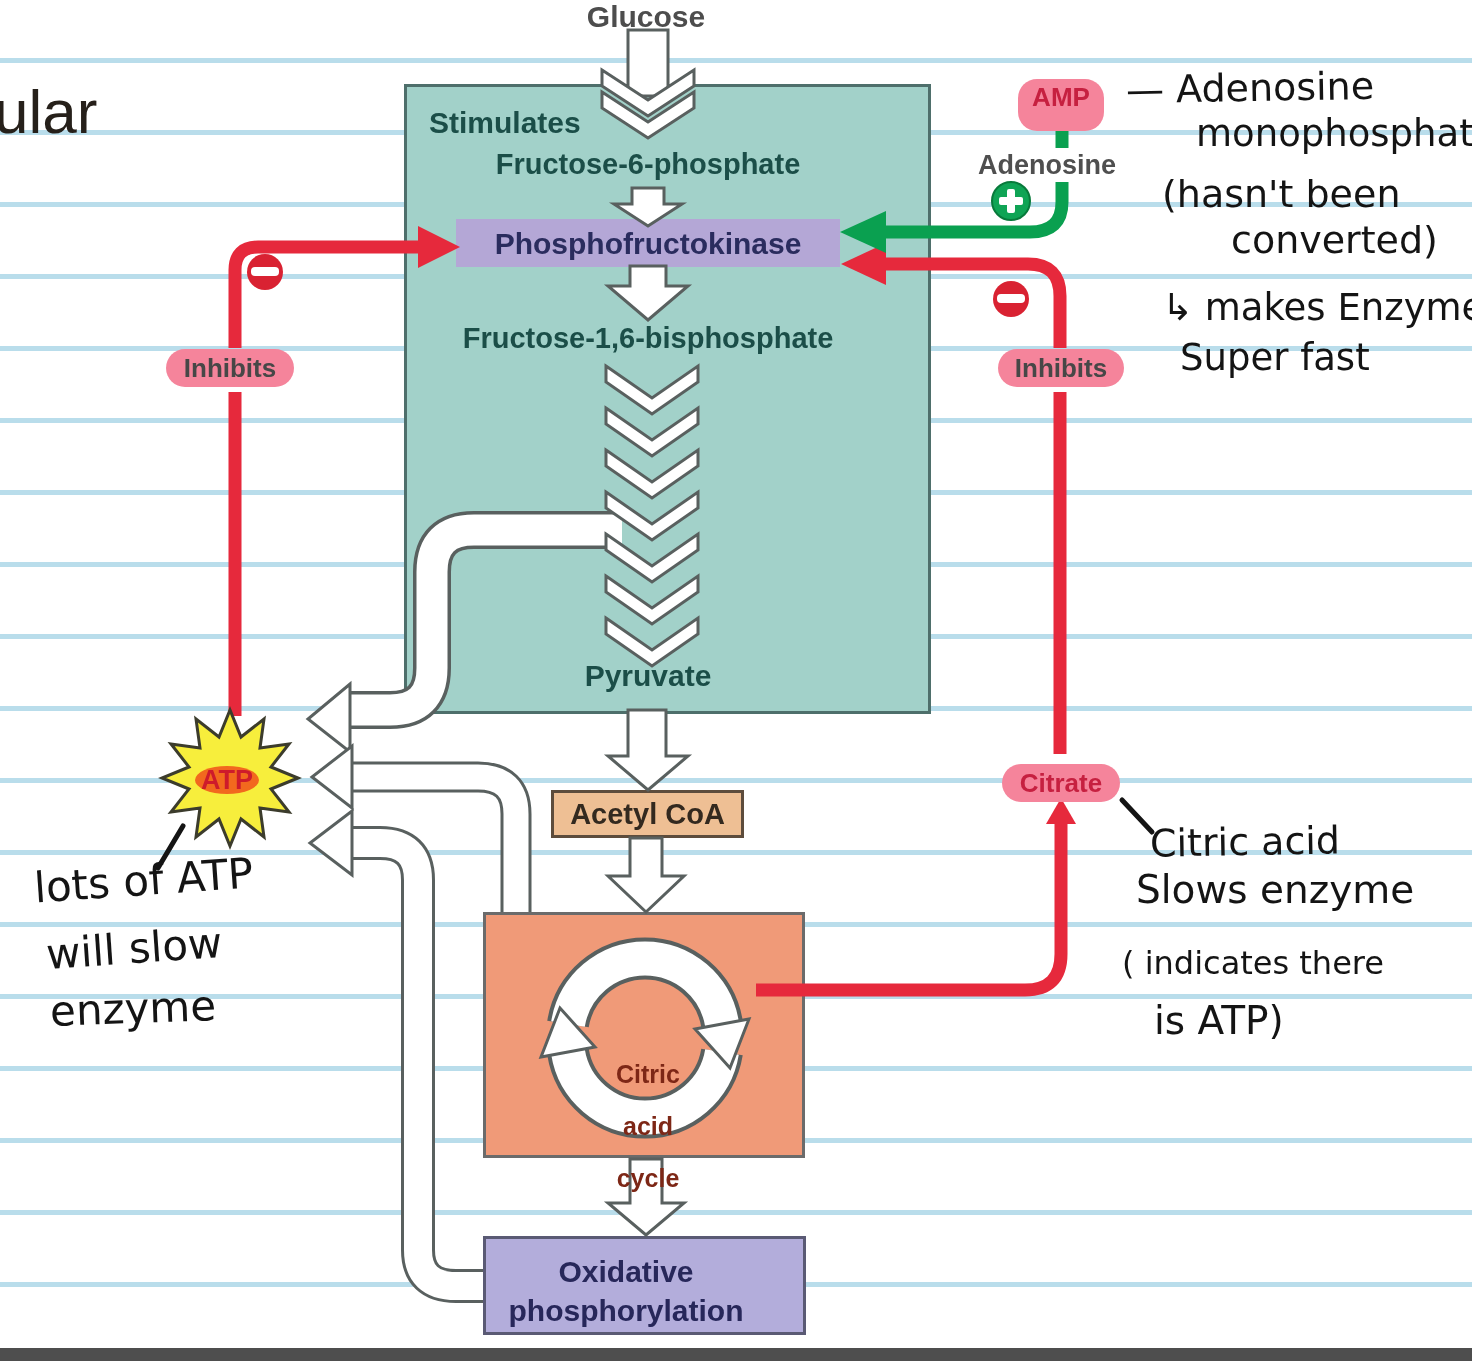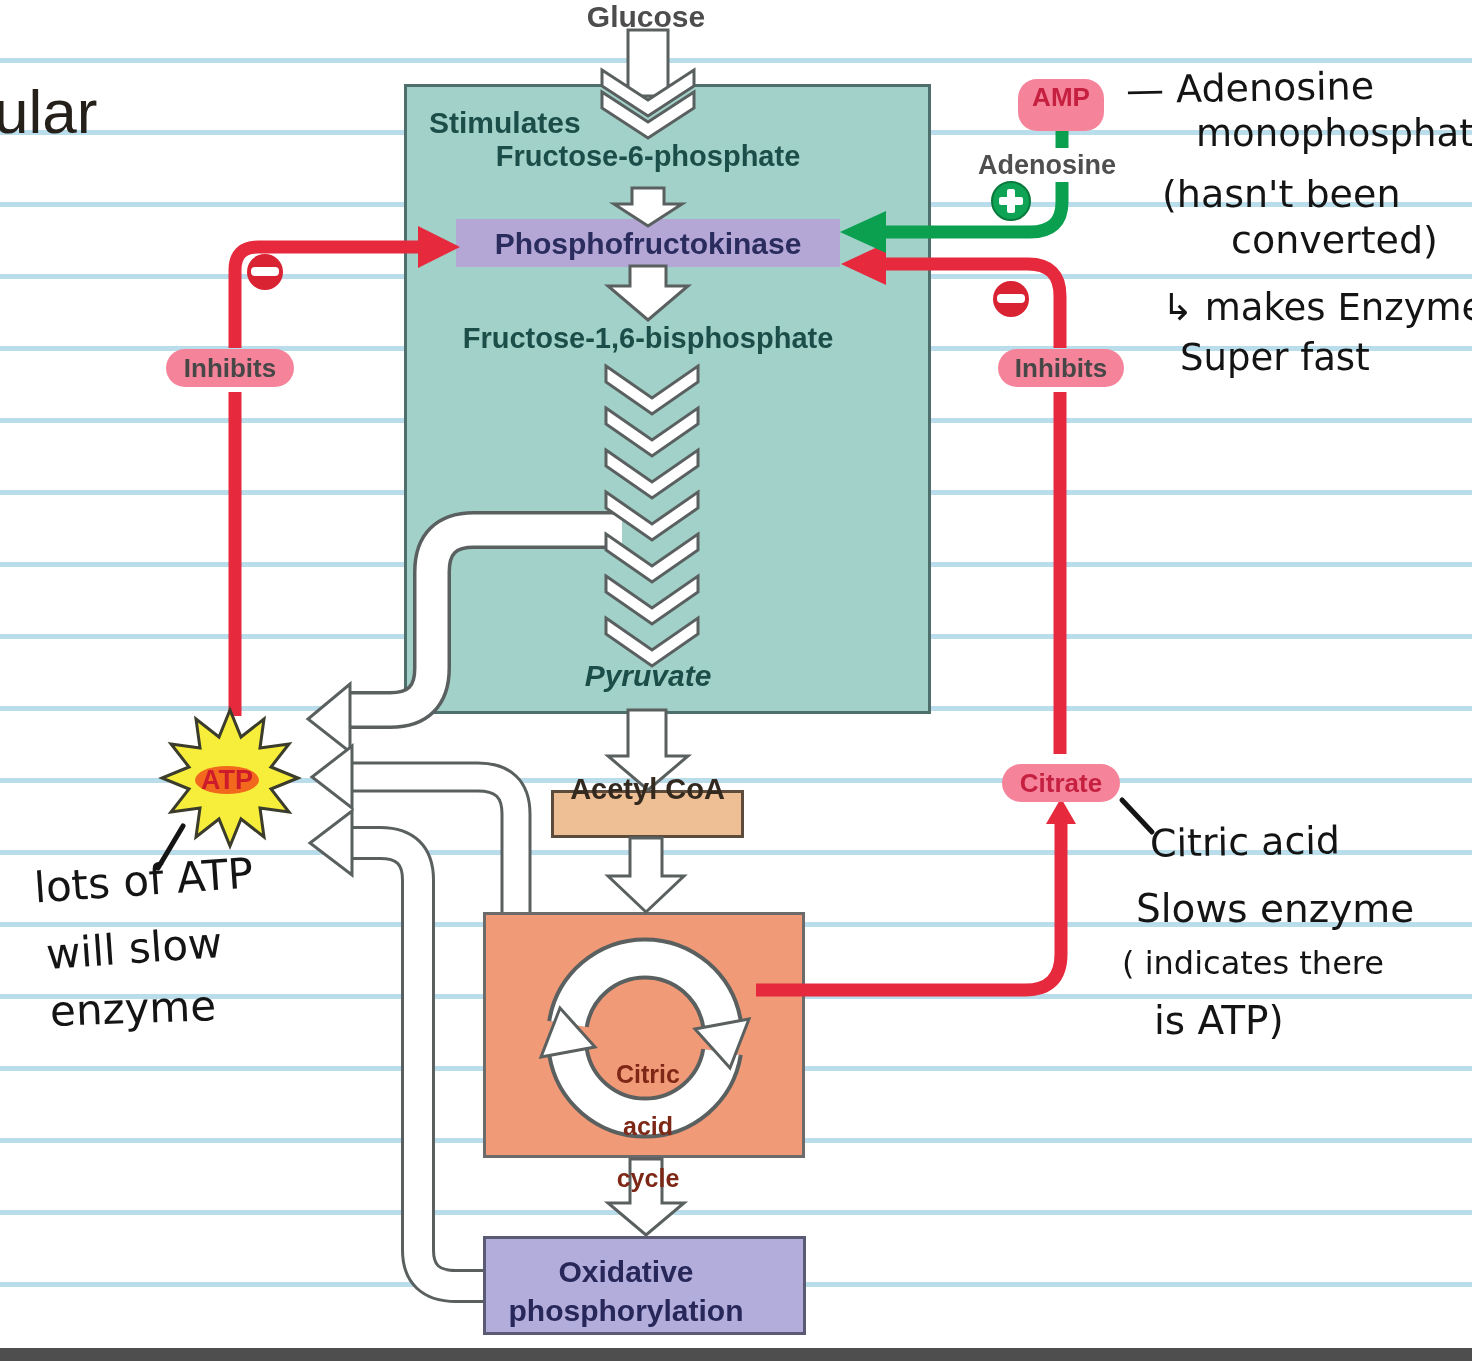--- a/index.html
+++ b/index.html
@@ -122,25 +122,25 @@
 
     <line x1="183" y1="826" x2="158" y2="868" stroke="#141414" stroke-width="5" stroke-linecap="round"></line>
     <line x1="1122" y1="800" x2="1152" y2="832" stroke="#141414" stroke-width="5" stroke-linecap="round"></line>
   </svg>
 
   <div class="layer">
     <div class="lbl" style="left:-6px; top:76px; font-size:62px; font-weight:normal; color:#26201a;">ular</div>
 
     <div class="lbl center" style="left:556px; top:0px; width:180px; font-size:30px; color:#4d4d4d;">Glucose</div>
     <div class="lbl" style="left:429px; top:106px; font-size:30px; color:#1b4e48;">Stimulates</div>
-    <div class="lbl center" style="left:450px; top:140px; width:396px; font-size:29px; color:#1b4e48;">Fructose-6-phosphate</div>
+    <div class="lbl center" style="left:450px; top:148px; width:396px; font-size:29px; color:#1b4e48;">Fructose-6-phosphate</div>
     <div class="lbl center" style="left:458px; top:227px; width:380px; font-size:30px; color:#2a2c5e;">Phosphofructokinase</div>
     <div class="lbl center" style="left:426px; top:322px; width:444px; font-size:29px; color:#1b4e48;">Fructose-1,6-bisphosphate</div>
-    <div class="lbl center" style="left:560px; top:659px; width:176px; font-size:30px; color:#1b4e48;font-style:italic;">Pyruvate</div>
-    <div class="lbl center" style="left:551px; top:773px; width:193px; font-size:29px; color:#33291f;">Acetyl CoA</div>
+    <div class="lbl center" style="left:560px; top:659px; width:176px; font-size:30px; color:#1b4e48;">Pyruvate</div>
+    <div class="lbl center" style="left:551px; top:798px; width:193px; font-size:29px; color:#33291f;">Acetyl CoA</div>
     <div class="lbl center prelines" style="left:565px; top:1048px; width:166px; font-size:25px; line-height:52px; color:#7d2716;">Citric
 acid
 cycle</div>
     <div class="lbl center prelines" style="left:483px; top:1252px; width:286px; font-size:30px; line-height:39px; color:#27275a;">Oxidative
 phosphorylation</div>
     <div class="lbl center" style="left:193px; top:765px; width:68px; font-size:27px; color:#ce1b2b;">ATP</div>
 
     <div class="pill" style="left:1018px; top:79px; width:86px; height:52px; line-height:36px; font-size:26px; color:#c62040;">AMP</div>
     <div class="lbl" style="left:978px; top:150px; font-size:27px; color:#4f4f4f;">Adenosine</div>
     <div class="pill" style="left:166px; top:349px; width:128px; height:38px; line-height:38px; font-size:26px; color:#474747;">Inhibits</div>
@@ -150,19 +150,19 @@
     <div class="hand" style="left:1126px; top:66px; font-size:38px; transform:rotate(-1deg);">— Adenosine</div>
     <div class="hand" style="left:1196px; top:112px; font-size:37px;">monophosphate</div>
     <div class="hand" style="left:1162px; top:172px; font-size:38px;">(hasn't been</div>
     <div class="hand" style="left:1231px; top:218px; font-size:38px;">converted)</div>
     <div class="hand" style="left:1162px; top:286px; font-size:37px;">↳ makes Enzyme</div>
     <div class="hand" style="left:1180px; top:336px; font-size:37px;">Super fast</div>
     <div class="hand" style="left:34px; top:856px; font-size:42px; transform:rotate(-4deg);">lots of ATP</div>
     <div class="hand" style="left:46px; top:924px; font-size:42px; transform:rotate(-4deg);">will slow</div>
     <div class="hand" style="left:50px; top:984px; font-size:42px; transform:rotate(-2deg);">enzyme</div>
     <div class="hand" style="left:1150px; top:820px; font-size:38px; transform:rotate(-1deg);">Citric acid</div>
-    <div class="hand" style="left:1136px; top:886px; font-size:39px;">Slows enzyme</div>
+    <div class="hand" style="left:1136px; top:867px; font-size:39px;">Slows enzyme</div>
     <div class="hand" style="left:1122px; top:944px; font-size:32px;">( indicates there</div>
     <div class="hand" style="left:1154px; top:998px; font-size:39px;">is ATP)</div>
   </div>
 
   <div class="bottombar"></div>
 </div>
 
 </body></html>

